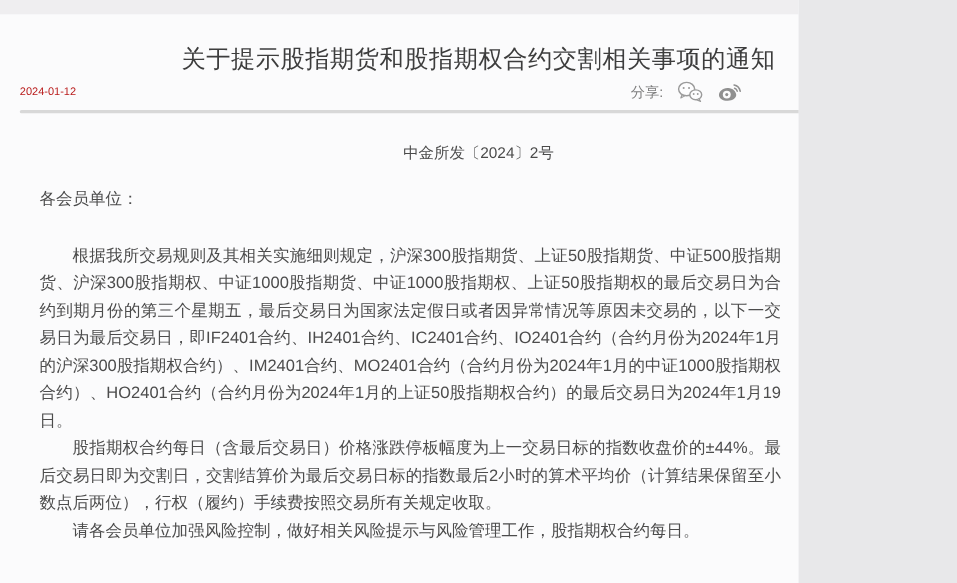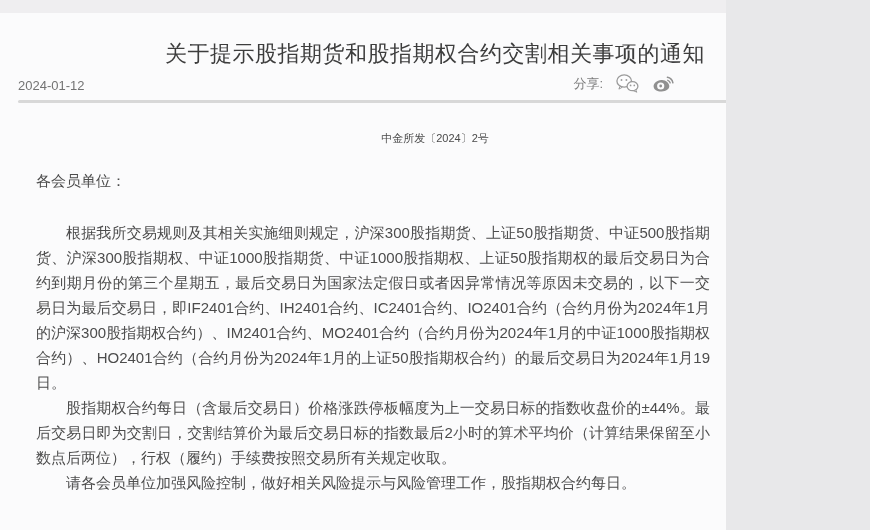--- a/index.html
+++ b/index.html
@@ -15,40 +15,40 @@
     background:#efeef0;
   }
   .page-title{
     position:absolute;top:24px;left:0;width:870px;
     text-align:center;
     font-size:22px;font-weight:400;color:#3d3d3d;
     letter-spacing:0.5px;
   }
   .publish-date{
     position:absolute;left:18px;top:78px;
-    font-size:13px;color:#737373;
+    font-size:10px;color:#b91c1c;
   }
   .share-box{
     position:absolute;right:50px;top:73px;
     display:flex;align-items:center;gap:12px;
   }
   .share-label{font-size:13px;color:#7d7d7d;}
   .share-icon{display:inline-block;cursor:pointer;line-height:0;}
   .divider-gray{
     position:absolute;left:18px;top:100px;width:842px;height:3px;
     background:#d8d8d8;border-radius:2px;
   }
   .divider-orange{
     position:absolute;left:733px;top:100px;width:127px;height:4px;
     background:#f59a23;border-radius:2px;
   }
   .doc-number{
     position:absolute;top:131px;left:0;width:870px;
     text-align:center;
-    font-size:11px;color:#4a4a4a;
+    font-size:14px;color:#4a4a4a;
   }
   .content{
     position:absolute;left:36px;right:16px;top:168px;
     font-size:15px;line-height:25px;color:#4c4c4c;
     text-align:justify;
   }
   .greeting{margin:0 0 27px 0;}
   .para{margin:0;text-indent:2em;}
 </style>
 </head>

